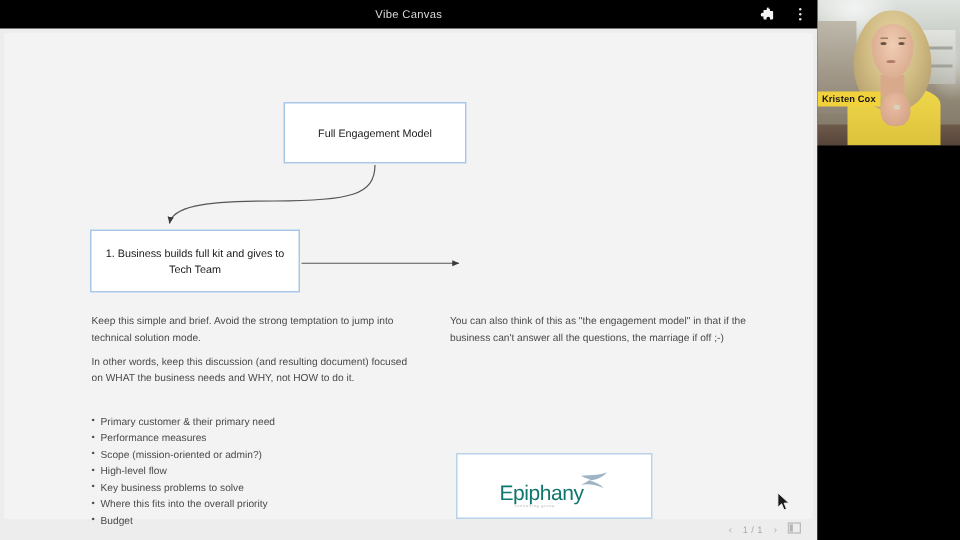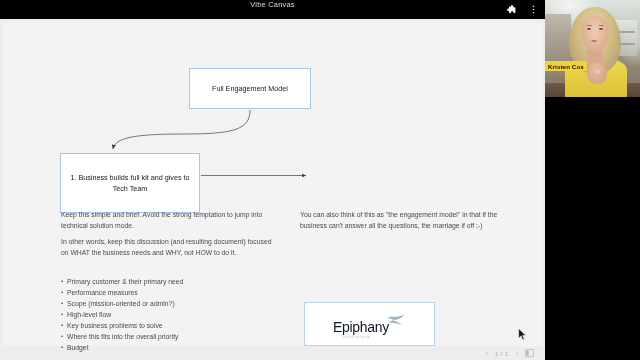--- a/index.html
+++ b/index.html
@@ -8,21 +8,21 @@
     background: #000;
     font-family: "Liberation Sans", sans-serif;
     overflow: hidden;
   }
   #app { position: relative; width: 640px; height: 360px; background: #000; }
 
   
   .topbar {
     position: absolute; left: 0; top: 0; width: 545px; height: 19px;
     background: #000; color: #e8e8e8;
-    display: flex; justify-content: center;
+    display: flex; align-items: center; justify-content: center;
   }
   .topbar-title { font-size: 7.5px; letter-spacing: .2px; color: #dcdcdc; }
   .topbar-icons {
     position: absolute; right: 6px; top: 0; height: 19px;
     display: flex; align-items: center; gap: 11px;
   }
   .ic { width: 11px; height: 11px; display: block; }
   .ic svg { display: block; }
 
   
@@ -46,21 +46,21 @@
     background: #ffffff;
     border: 1px solid #a8c7e8;
     display: flex; align-items: center; justify-content: center;
     text-align: center;
     color: #202020;
     font-size: 7.2px;
     line-height: 1.55;
     padding: 3px 6px;
   }
   #node-top   { left: 186px; top: 46px;  width: 122px; height: 41px; }
-  #node-one   { left: 57px;  top: 131px; width: 140px; height: 60px; }
+  #node-one   { left: 57px;  top: 131px; width: 140px; height: 42px; }
   #node-two   { left: 308px; top: 131px; width: 127px; height: 47px; }
 
   .node-text { display: block; }
 
   
   .connectors {
     position: absolute; left: 0; top: 0; width: 539px; height: 324px;
     pointer-events: none;
   }
 
@@ -89,21 +89,21 @@
 
   
   #logo-card {
     position: absolute; left: 301px; top: 280px; width: 131px; height: 44px;
     background: #fff; border: 1px solid #b9d2ea;
     display: flex; align-items: center; justify-content: center;
   }
   .logo-wrap { position: relative; display: flex; align-items: flex-end; }
   .logo-word {
     font-family: "Liberation Sans", sans-serif;
-    font-size: 14px; font-weight: 300; color: #0f172a;
+    font-size: 14px; font-weight: 300; color: #0f766e;
     letter-spacing: -.3px; line-height: 1;
   }
   .logo-sub {
     position: absolute; left: 10px; bottom: -4.5px;
     font-size: 2.6px; letter-spacing: .5px; color: #b3b7bb;
     white-space: nowrap;
   }
   .logo-bird { margin-left: -3px; margin-bottom: 2px; }
 
   

